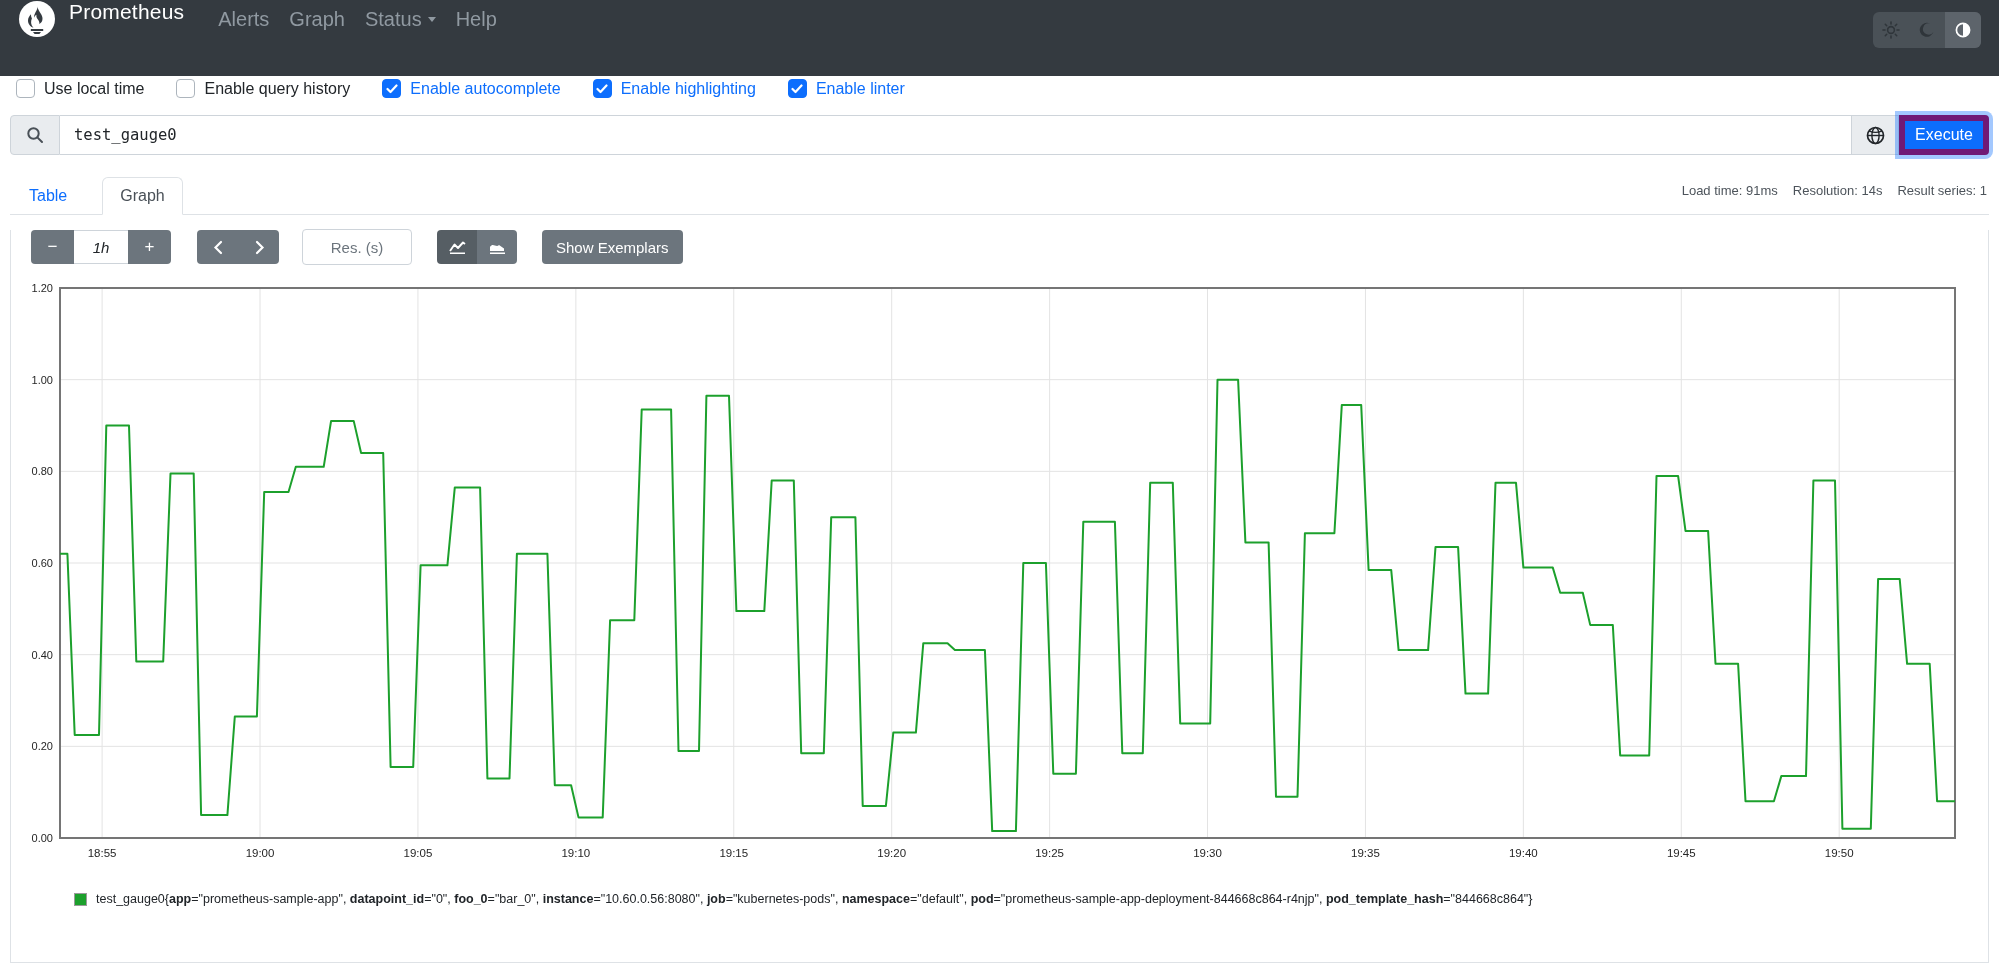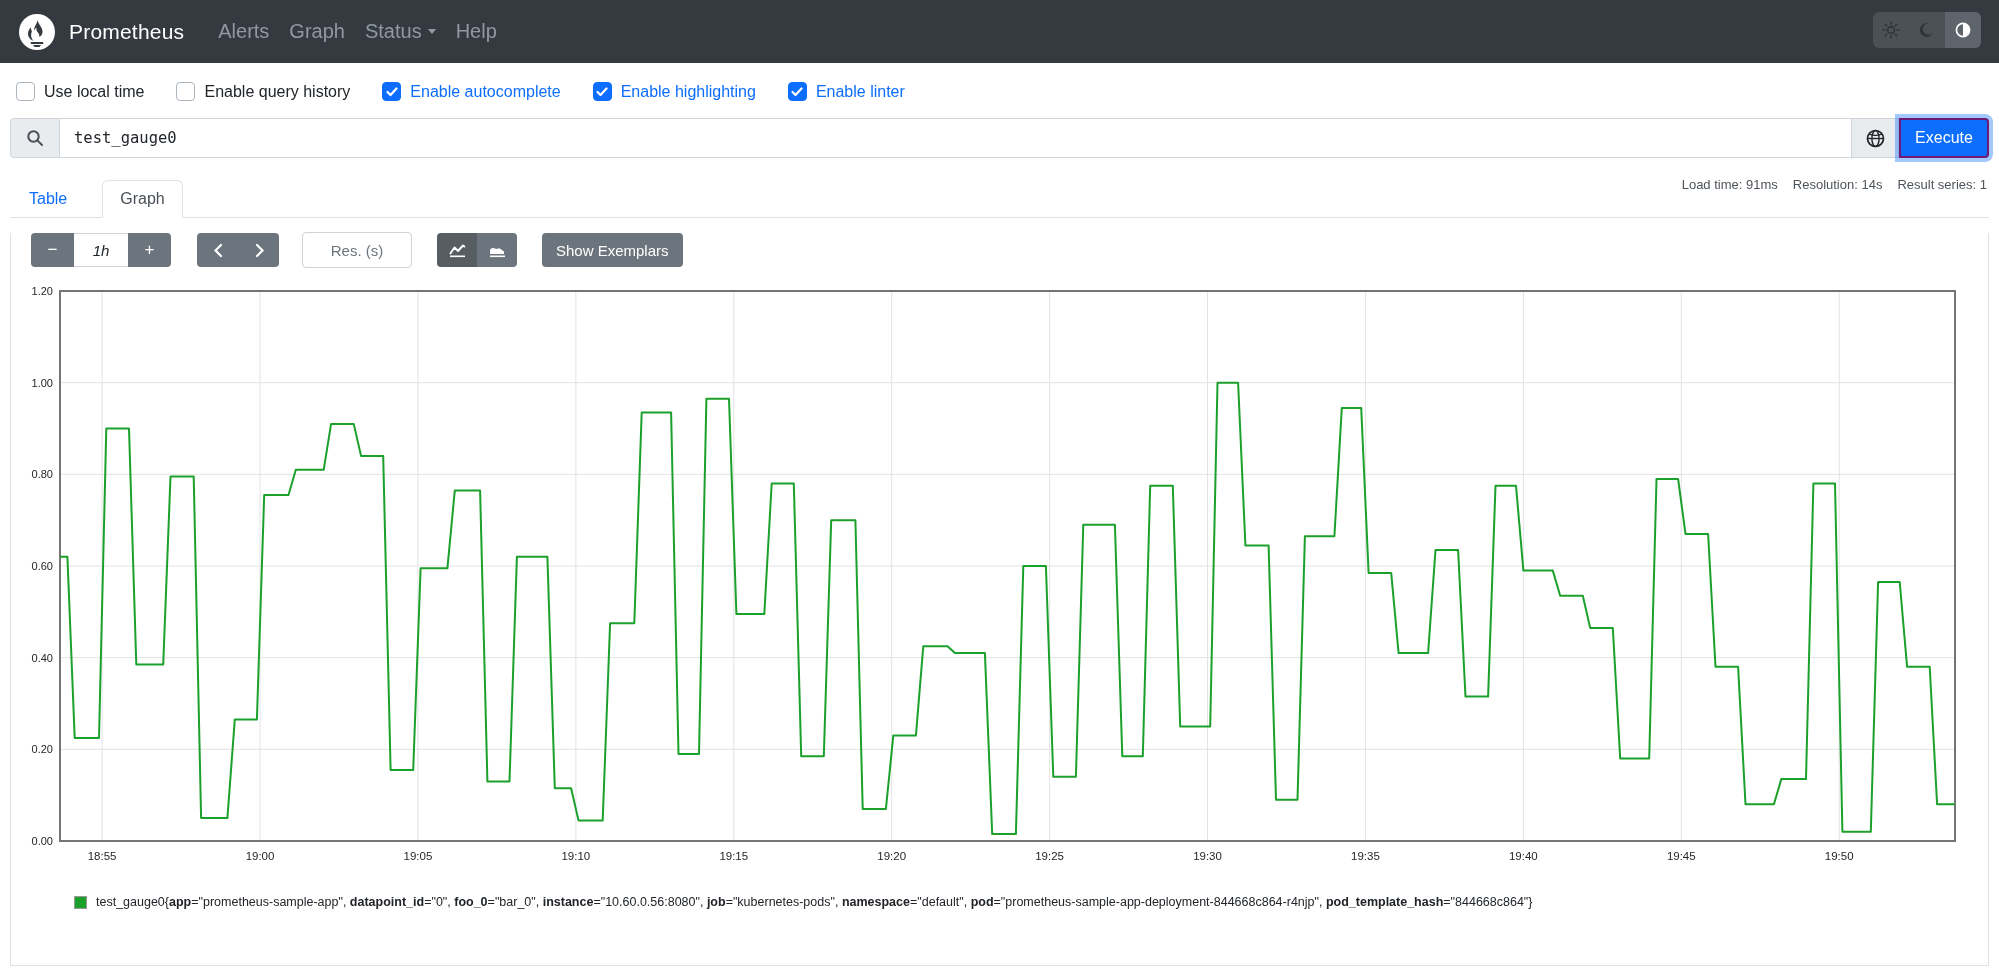--- a/index.html
+++ b/index.html
@@ -1,48 +1,48 @@
 <!DOCTYPE html>
 <html><head>
 <meta charset="utf-8">
 <style>
   html,body{margin:0;padding:0;}
   body{
     width:1999px;height:980px;position:relative;background:#fff;
     font-family:"Liberation Sans",sans-serif;color:#212529;overflow:hidden;
   }
   
-  .navbar{height:63px;background:#343a40;display:flex;align-items:center;padding:0 18px;position:relative;}
+  .navbar{height:76px;background:#343a40;display:flex;align-items:flex-start;padding:0 18px;position:relative;}
   .logo{width:38px;height:38px;flex:0 0 auto;}
   .brand{color:#fff;font-size:21px;margin-left:13px;letter-spacing:.2px;}
   .navlinks{display:flex;align-items:center;margin-left:24px;}
   .navlink{color:#9099a1;font-size:20px;padding:8px 10px;text-decoration:none;display:flex;align-items:center;cursor:pointer;}
   .caret{display:inline-block;margin-left:6px;border-left:4.5px solid transparent;border-right:4.5px solid transparent;border-top:5px solid #9099a1;}
   .theme-group{position:absolute;right:18px;top:12px;height:36px;display:flex;border-radius:6px;overflow:hidden;background:#4a5157;}
   .theme-btn{width:36px;height:36px;display:flex;align-items:center;justify-content:center;cursor:pointer;}
   .theme-btn.active{background:#5d646b;}
   
-  .options-row{display:flex;align-items:center;padding:19px 16px 17px 16px;}
+  .options-row{display:flex;align-items:center;padding:3px 16px 17px 16px;}
   .opt{display:inline-flex;align-items:center;margin-right:32px;cursor:pointer;}
   .cb{width:17px;height:17px;border:1px solid #adb5bd;border-radius:4px;background:#fff;display:inline-flex;align-items:center;justify-content:center;flex:0 0 auto;}
   .opt.on .cb{background:#0d6efd;border-color:#0d6efd;}
   .ol{margin-left:9px;font-size:16px;color:#212529;}
   .opt.on .ol{color:#0d6efd;}
   
   .query-row{display:flex;margin:0 10px;height:40px;}
   .q-ico{width:48px;background:#e9ecef;border:1px solid #ced4da;border-radius:4px 0 0 4px;display:flex;align-items:center;justify-content:center;}
   .q-input{flex:1;border:1px solid #ced4da;border-left:none;border-right:none;padding:0 14px;font-family:"DejaVu Sans Mono",monospace;font-size:15.5px;color:#212529;outline:none;}
   .q-globe{width:48px;background:#e9ecef;border:1px solid #ced4da;display:flex;align-items:center;justify-content:center;cursor:pointer;}
-  .q-exec{width:90px;background:#0d6efd;color:#fff;font-size:16px;border:2px solid #701a75;border-radius:0 4px 4px 0;cursor:pointer;box-shadow:0 0 0 4px rgba(13,110,253,.38);font-family:inherit;}
+  .q-exec{width:90px;background:#0d6efd;color:#fff;font-size:16px;border:6px solid #701a75;border-radius:0 4px 4px 0;cursor:pointer;box-shadow:0 0 0 4px rgba(13,110,253,.38);font-family:inherit;}
   
   .tabs-row{margin:18px 10px 0 10px;position:relative;border-bottom:1px solid #dee2e6;height:41px;display:flex;align-items:flex-end;}
   .tab{font-size:16px;padding:9px 17px;margin-left:2px;text-decoration:none;display:inline-block;}
   .tab.link{color:#0d6efd;cursor:pointer;}
   .tab.active{color:#495057;background:#fff;border:1px solid #dee2e6;border-bottom:1px solid #fff;border-radius:6px 6px 0 0;margin-bottom:-1px;margin-left:18px;cursor:default;}
-  .stats{position:absolute;right:2px;top:1px;font-size:13px;color:#4d545b;}
+  .stats{position:absolute;right:2px;top:10px;font-size:13px;color:#4d545b;}
   .stats span{margin-left:15px;}
   
   .tab-panel{margin:0 10px;border:1px solid #dee2e6;border-top:none;height:733px;box-sizing:border-box;position:relative;}
   .controls-row{display:flex;align-items:center;margin:15px 0 0 20px;height:34px;}
   .grp{display:flex;height:34px;}
   .gbtn{background:#6c757d;color:#fff;border:none;width:43px;font-size:17px;display:flex;align-items:center;justify-content:center;cursor:pointer;font-family:inherit;}
   .gbtn.rl{border-radius:4px 0 0 4px;}
   .gbtn.rr{border-radius:0 4px 4px 0;}
   .ginput{border:1px solid #ced4da;border-left:none;border-right:none;text-align:center;font-size:15px;color:#212529;outline:none;font-family:inherit;font-style:italic;}
   .ginput::placeholder{color:#6c757d;}

